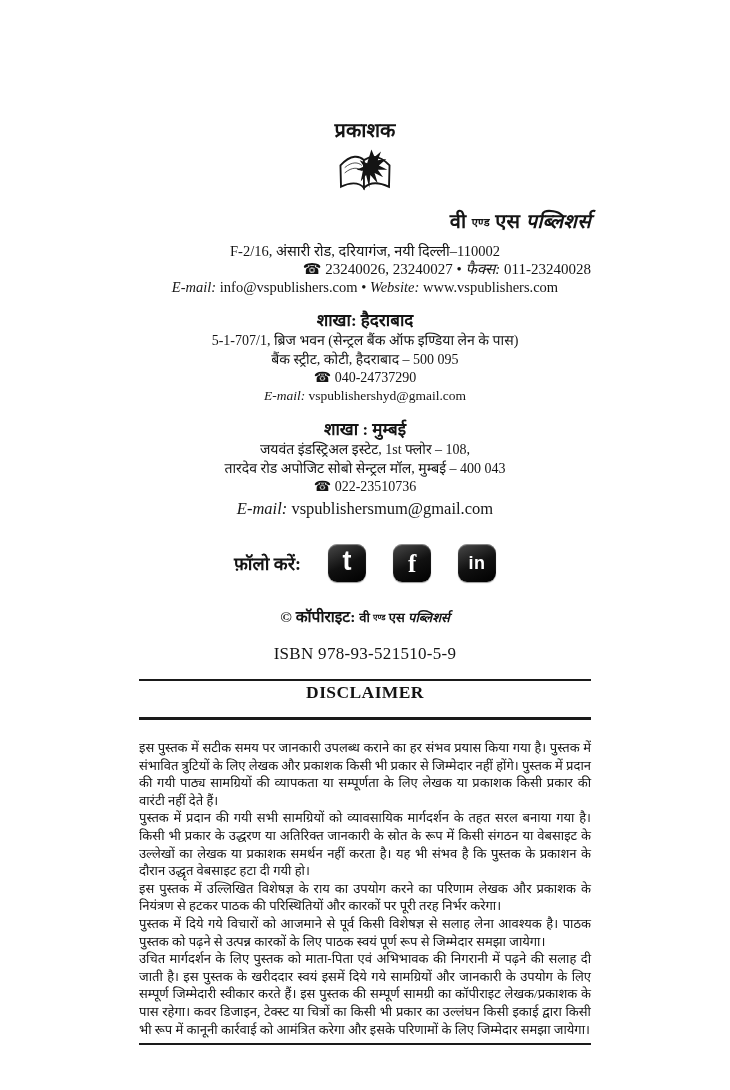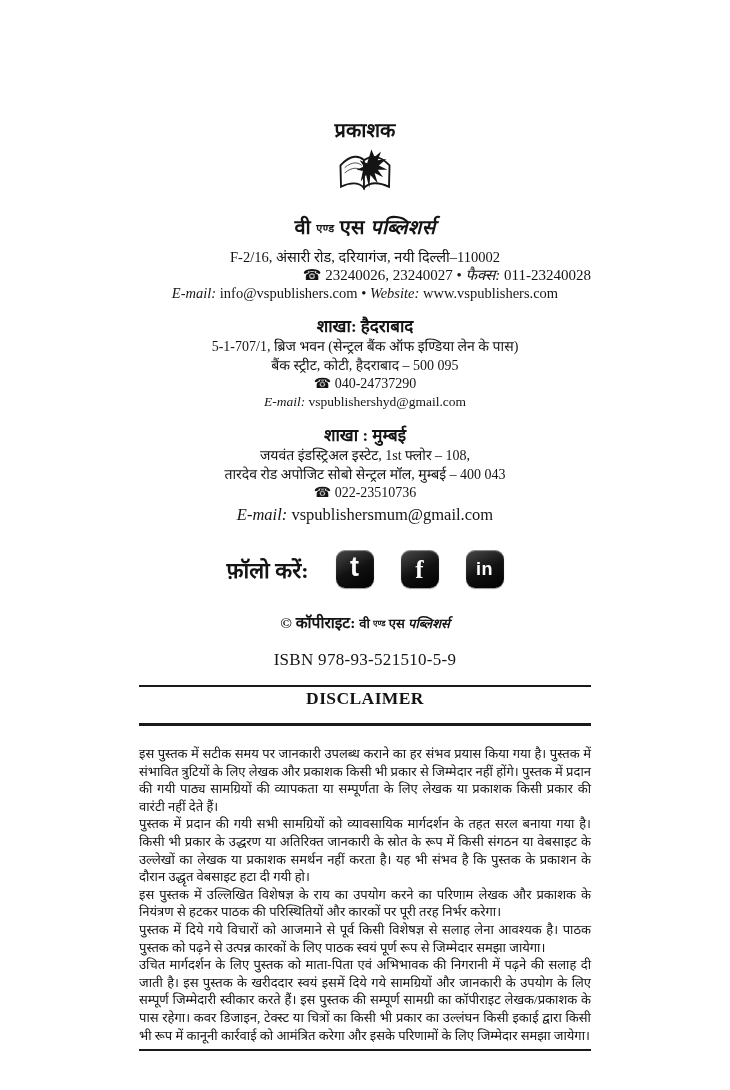--- a/index.html
+++ b/index.html
@@ -6,38 +6,38 @@
   html,body { background:#ffffff; }
   body {
     width:730px; height:1090px; margin:0 auto; overflow:hidden;
     font-family:"Liberation Serif","DejaVu Serif",serif;
     color:#141414;
   }
   .page { width:452px; margin:0 auto; padding-top:116px; text-align:center; }
 
   .pub-heading { font-size:20px; font-weight:bold; }
   .logo-wrap { margin-top:3px; }
-  .pub-name { font-size:20px; margin-top:7px; letter-spacing:.3px; font-weight:bold; }
+  .pub-name { font-size:20px; margin-top:1px; letter-spacing:.3px; font-weight:bold;text-align:right; }
   .np-small { font-size:11px; font-weight:bold; vertical-align:2px; }
   .np-script { font-style:italic; font-weight:bold; }
 
   .addr-line  { font-size:14.5px; margin-top:9px; line-height:17px; }
   .phone-line { font-size:15px;   line-height:17px; margin-top:1px;text-align:right; }
   .web-line   { font-size:14.5px; line-height:17px; margin-top:1px; }
   .it { font-style:italic; }
 
   .branch { margin-top:14px; }
   .branch-heading { font-size:17px; font-weight:bold; line-height:21px; }
   .b-line  { font-size:14px; line-height:19px; }
   .b-phone { font-size:14px; line-height:18px; }
   .b-email-sm { font-size:13.5px; line-height:18px; }
   .b-email-lg { font-size:16.5px; line-height:22px; margin-top:2px; }
 
   .follow { display:flex; align-items:center; justify-content:center; gap:27px; margin-top:24px; }
-  .follow-label { font-size:22px; font-weight:bold; }
+  .follow-label { font-size:18px; font-weight:bold; }
   .sicon {
     width:38px; height:38px; border-radius:9px;
     background:linear-gradient(155deg,#4a4a4a 0%,#111 52%,#000 100%);
     box-shadow:inset 0 1px 1px rgba(255,255,255,.45), 0 1px 1px rgba(0,0,0,.4);
     color:#fff; display:flex; align-items:center; justify-content:center;
     font-family:"Liberation Sans","DejaVu Sans",sans-serif; font-weight:bold;
   }
   .g-tw { font-size:27px; line-height:1; margin-top:-3px; }
   .g-fb { font-size:25px; line-height:1; font-family:"Liberation Serif",serif; }
   .g-in { font-size:18px; line-height:1; letter-spacing:.5px; }

